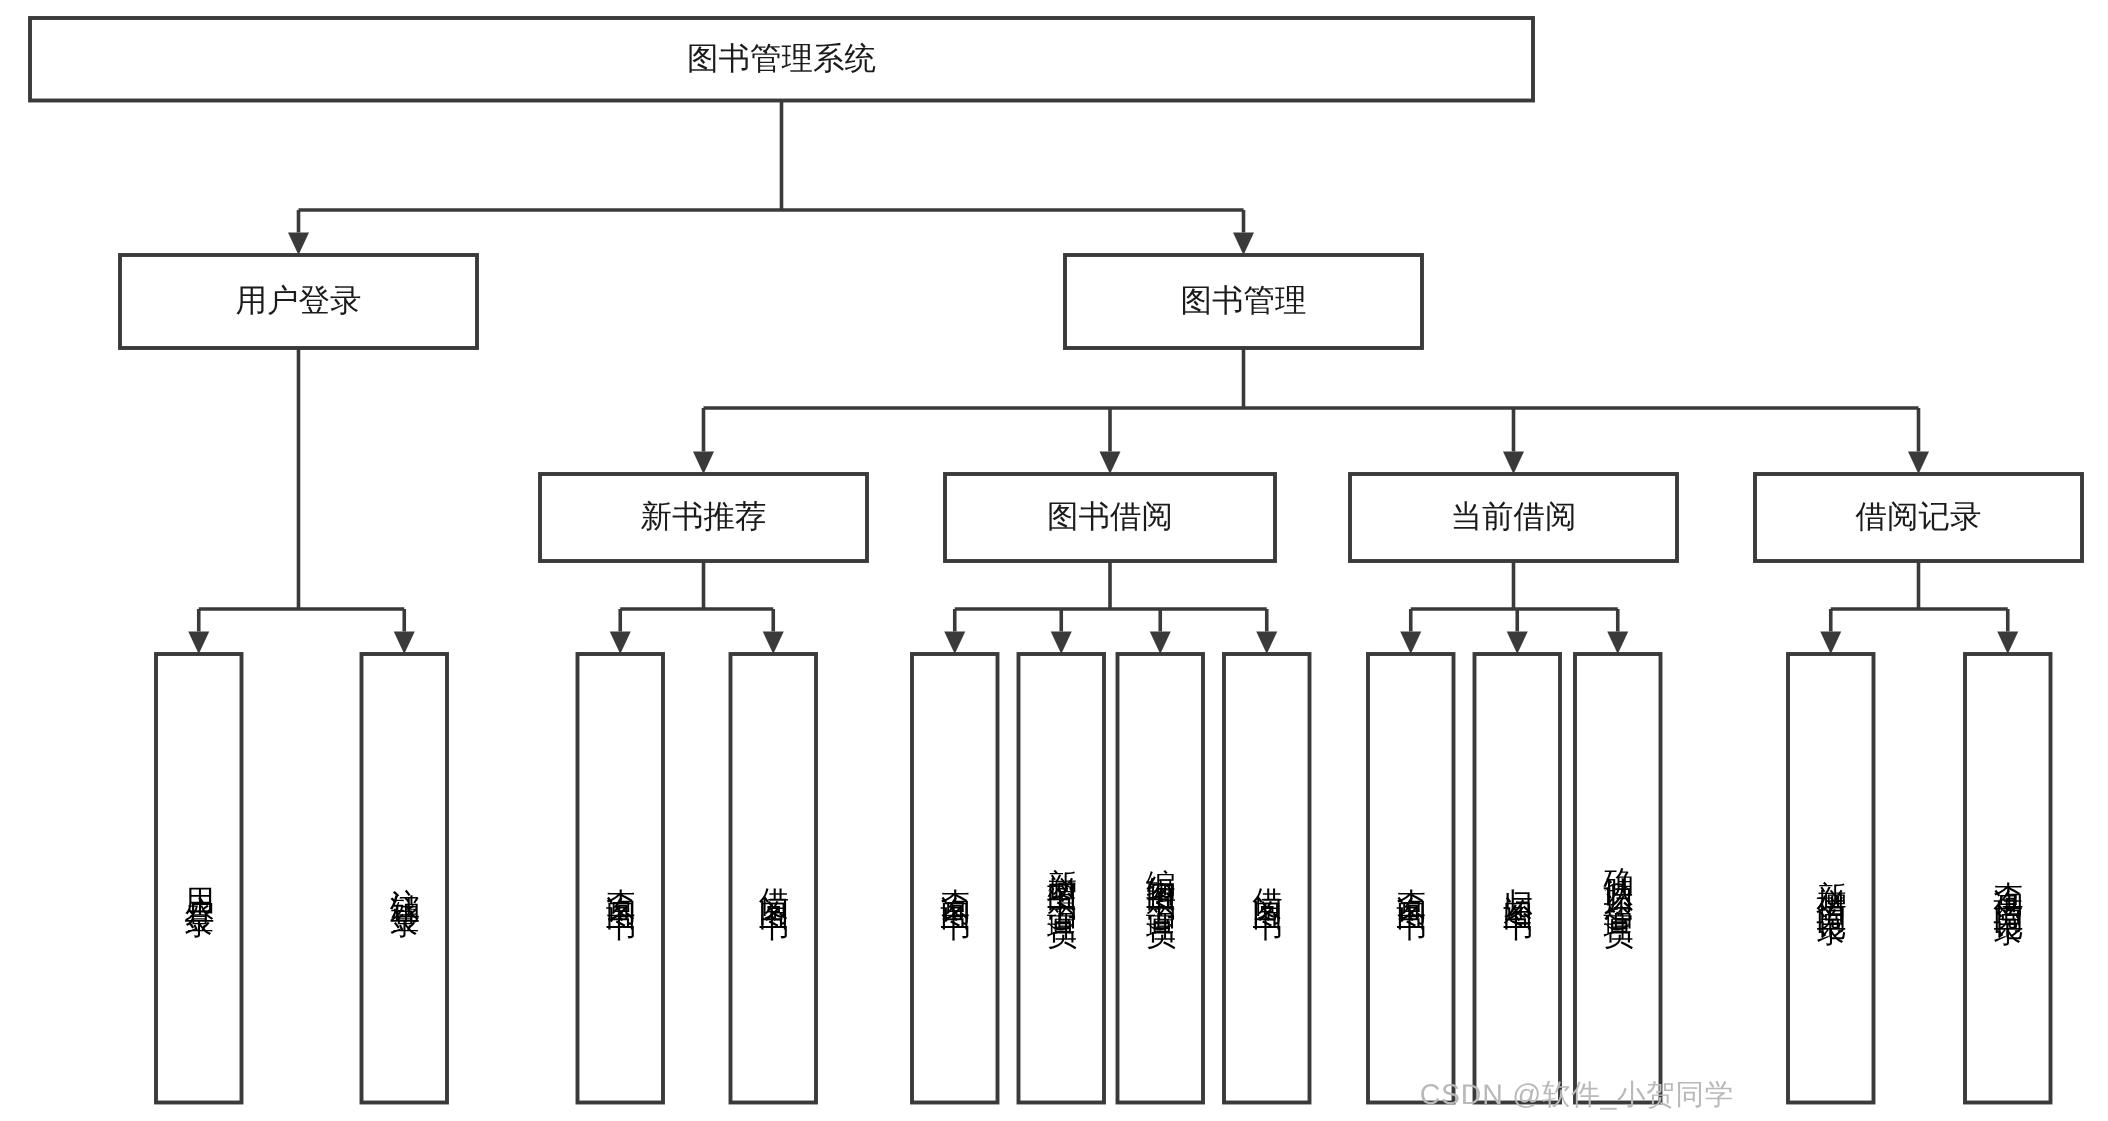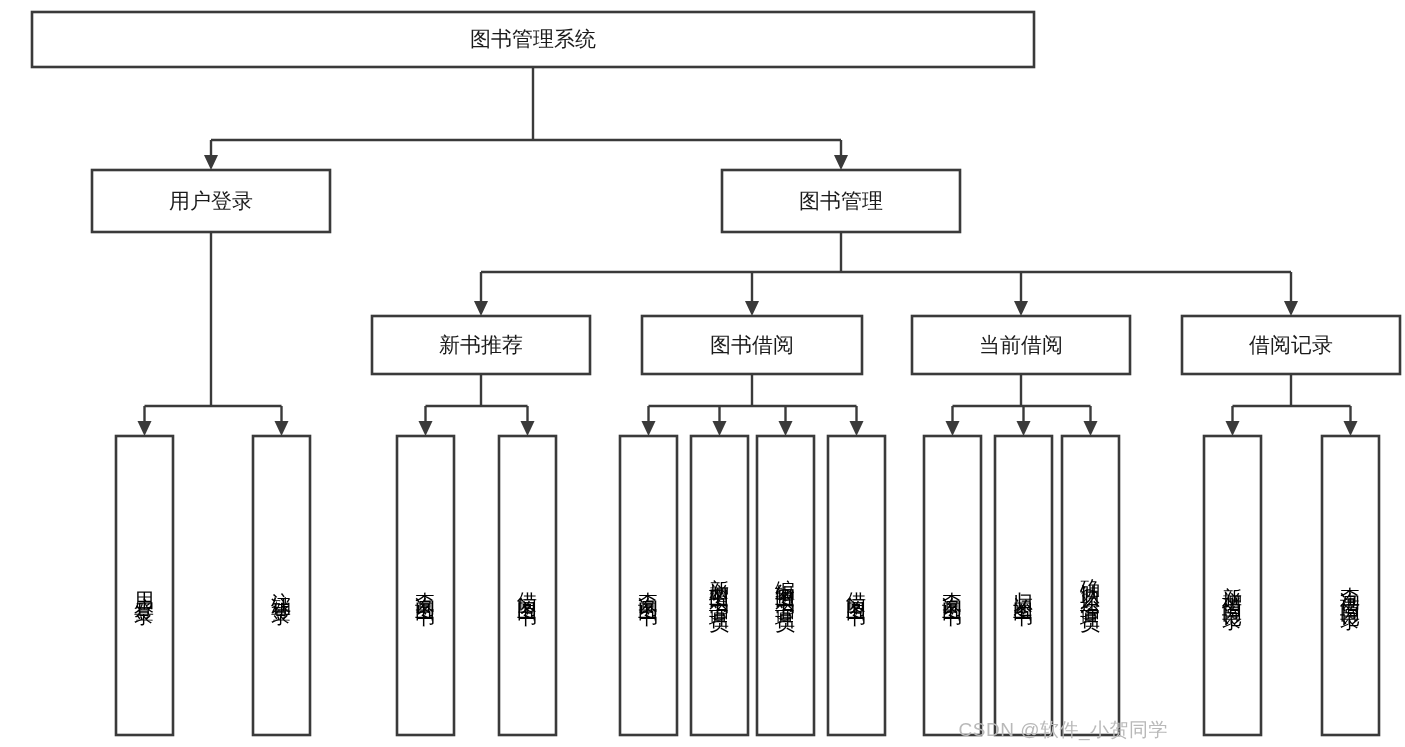--- a/index.html
+++ b/index.html
@@ -1,21 +1,21 @@
 <!DOCTYPE html>
 <html><head>
 <meta charset="utf-8">
 <style>
   html,body{margin:0;padding:0;background:#ffffff;}
   body{
     width:1405px;height:747px;
     font-family:"Liberation Sans","DejaVu Sans",sans-serif;
     overflow:hidden;position:relative;
   }
-  #diagram-root{position:absolute;left:0;top:0;width:1166px;height:747px;margin-left:12px;}
+  #diagram-root{position:absolute;left:0;top:0;width:1166px;height:747px;}
   svg{display:block;}
   .node-box{fill:#ffffff;stroke:#3a3a3a;stroke-width:2.6;}
   .leaf-box{fill:#ffffff;stroke:#3a3a3a;stroke-width:2.6;}
   .conn{stroke:#3a3a3a;stroke-width:2.4;fill:none;}
   .arrow-head{fill:#3a3a3a;stroke:none;}
   .node-label{
     font-family:"Liberation Sans","DejaVu Sans",sans-serif;
     font-size:21px;fill:#1b1b1b;text-anchor:middle;
     dominant-baseline:middle;
   }

